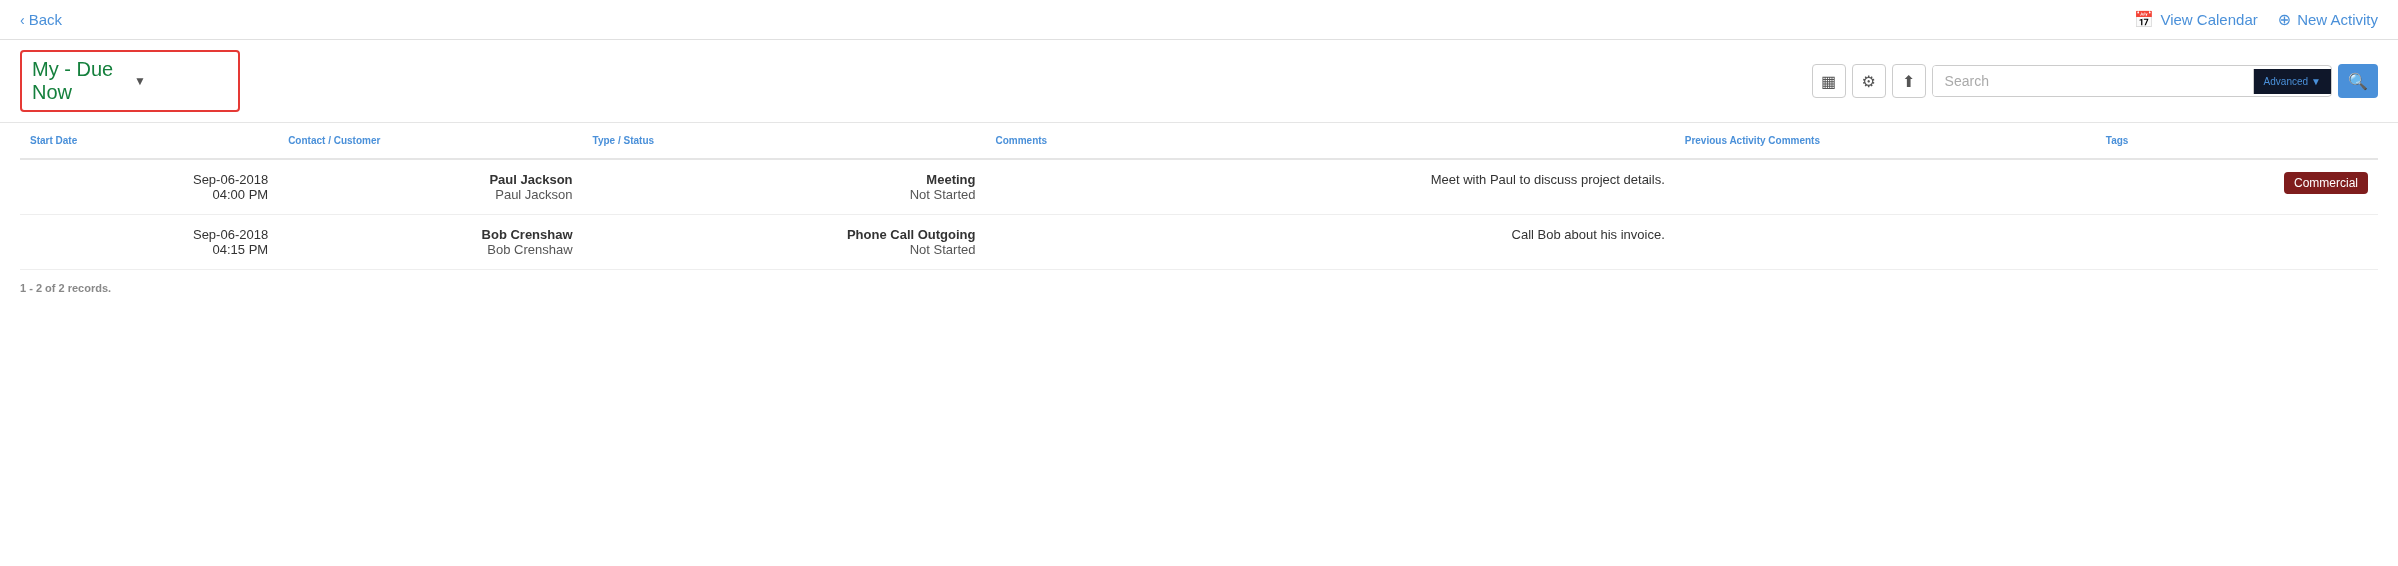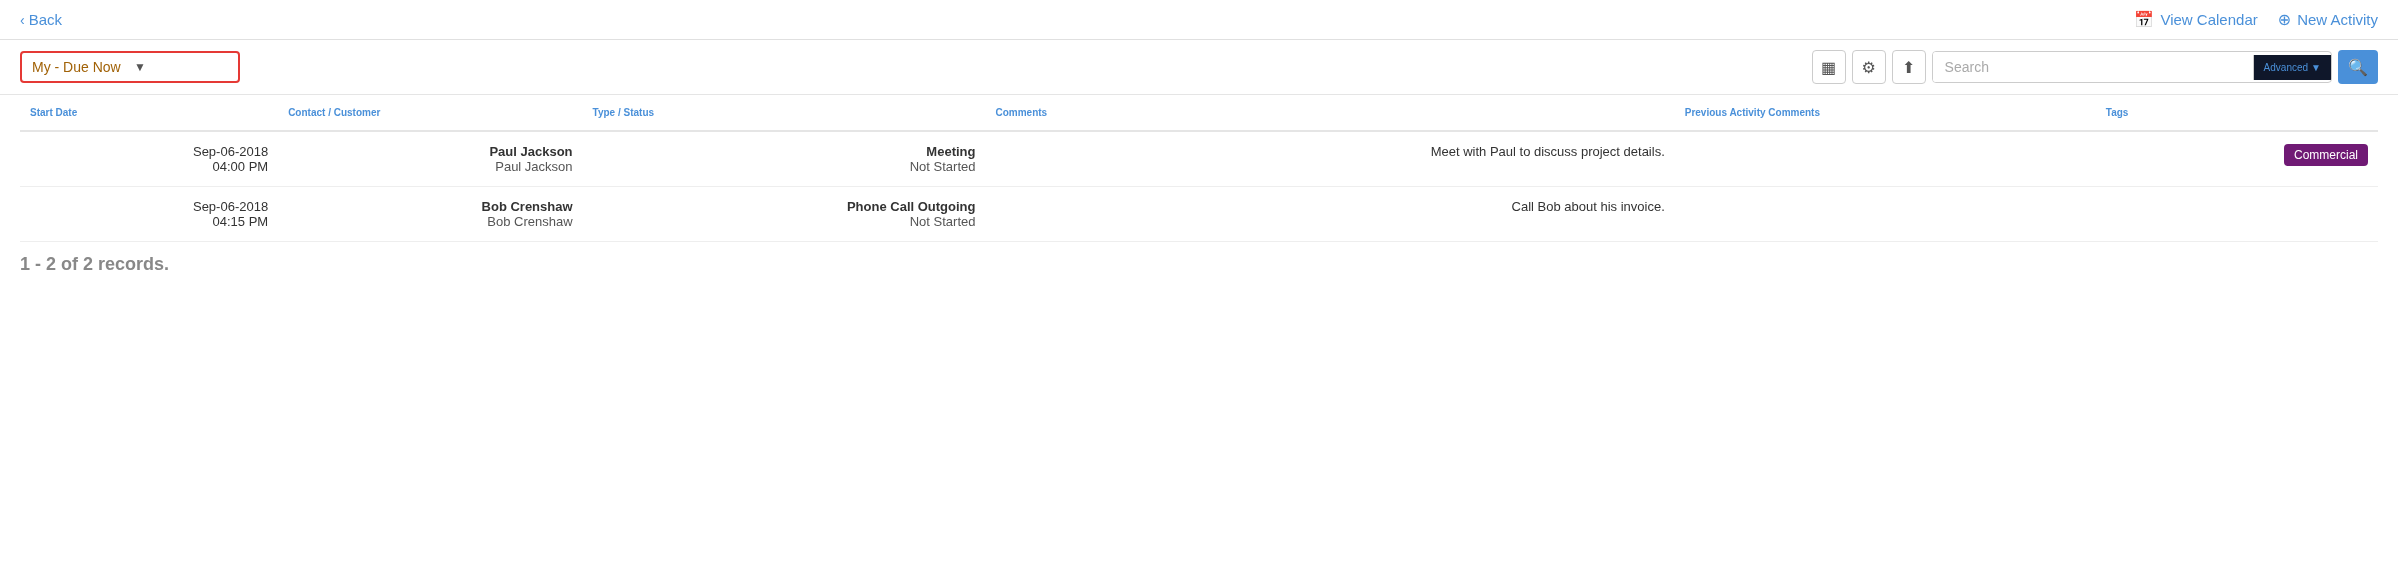--- a/index.html
+++ b/index.html
@@ -33,21 +33,21 @@
       background: #fff;
     }
     .filter-select-wrapper {
       border: 2px solid #e53935;
       border-radius: 4px;
       padding: 6px 10px;
       display: flex; align-items: center; gap: 8px;
       min-width: 220px;
       cursor: pointer;
     }
-    .filter-select-wrapper span { flex: 1; color: #a16207; font-size: 14px; }
+    .filter-select-wrapper span { flex: 1; color: #15803d; font-size: 20px; }
     .filter-select-wrapper .arrow { color: #555; font-size: 12px; }
 
     .search-area {
       display: flex; align-items: center; gap: 6px;
     }
     .icon-btn {
       width: 34px; height: 34px;
       border: 1px solid #ccc; border-radius: 4px;
       display: flex; align-items: center; justify-content: center;
       cursor: pointer; background: #fff; color: #555;
@@ -90,31 +90,31 @@
     tbody tr { border-bottom: 1px solid #eee; }
     tbody td { padding: 12px 10px; vertical-align: top; font-size: 13px; color: #333; text-align: right; }
 
     .contact-name-bold { font-weight: 700; }
     .contact-sub { color: #555; }
     .type-bold { font-weight: 700; }
     .type-sub { color: #555; }
 
     .tag-badge {
       display: inline-block;
-      background: #701a75;
+      background: #7f1d1d;
       color: #fff;
       padding: 4px 10px;
       border-radius: 4px;
       font-size: 12px;
       font-weight: 500;
     }
 
     .records-info {
       padding: 12px 20px;
-      font-size: 18px; font-weight: 600;
+      font-size: 11px; font-weight: 600;
       color: #888;
     }
   </style>
 </head>
 <body>
 
 <div class="top-nav">
   <a class="back-btn" href="#">
     <span class="chevron">‹</span>
     <span>Back</span>

